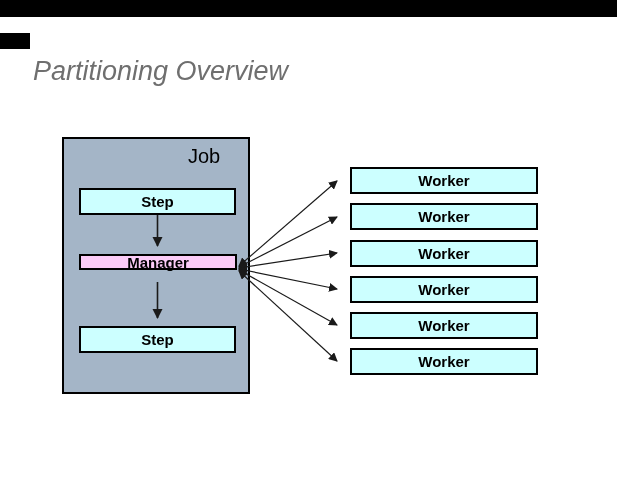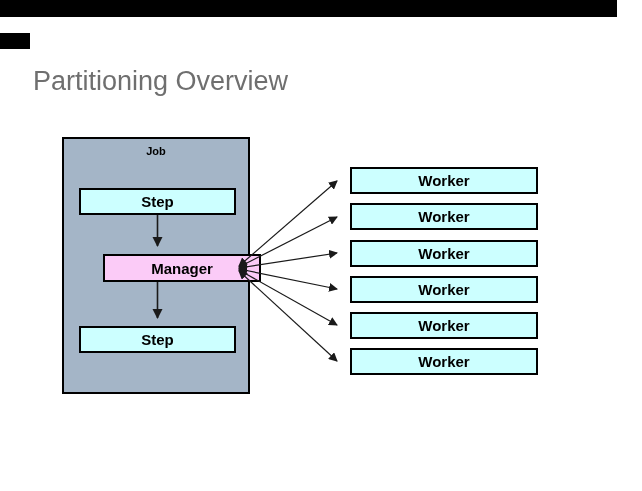--- a/index.html
+++ b/index.html
@@ -7,45 +7,45 @@
     position:relative;
     width:642px;height:491px;
     background:#ffffff;
     overflow:hidden;
     font-family:"Liberation Sans", sans-serif;
   }
   .edge-bar{position:absolute;background:#000000;}
   .bar-top{left:0;top:0;width:617px;height:17px;}
   .bar-left{left:0;top:33px;width:30px;height:16px;}
   .slide-title{
-    position:absolute;left:33px;top:66px;
+    position:absolute;left:33px;top:56px;
     font-size:27px;font-weight:400;color:var(--title_text,#6f6f6f);
-    letter-spacing:0px;white-space:nowrap;
+    letter-spacing:0px;white-space:nowrap;font-style:italic;
   }
   .job-box{
     position:absolute;left:62px;top:137px;width:184px;height:253px;
     background:var(--job_fill,#a4b5c7);
     border:2px solid var(--box_border,#000000);
   }
   .job-label{
     position:absolute;left:0;top:6px;width:100%;
-    text-align:center;font-size:11px;font-weight:700;color:#000000;
+    text-align:center;font-size:20px;font-weight:400;color:#000000;padding-left:48px;
   }
   .node{
     position:absolute;
     border:2px solid var(--box_border,#000000);
     display:flex;align-items:center;justify-content:center;
     font-size:15px;font-weight:700;color:#000000;
     box-sizing:border-box;
   }
   .step-node{background:var(--step_fill,#ccffff);text-align:right;}
   .manager-node{background:var(--manager_fill,#fbcbf7);}
   .worker-node{background:var(--step_fill,#ccffff);left:350px;width:188px;height:27px;}
   .step-1{left:79px;top:188px;width:157px;height:27px;}
-  .manager{left:79px;top:254px;width:158px;height:28px;margin-left:24px;}
+  .manager{left:79px;top:254px;width:158px;height:16px;}
   .step-2{left:79px;top:326px;width:157px;height:27px;}
   .w1{top:167px;} .w2{top:203px;} .w3{top:240px;}
   .w4{top:276px;} .w5{top:312px;} .w6{top:348px;}
   .arrow-layer{position:absolute;left:0;top:0;width:642px;height:491px;pointer-events:none;}
 </style>
 </head>
 <body>
 
 <div class="slide">
 

